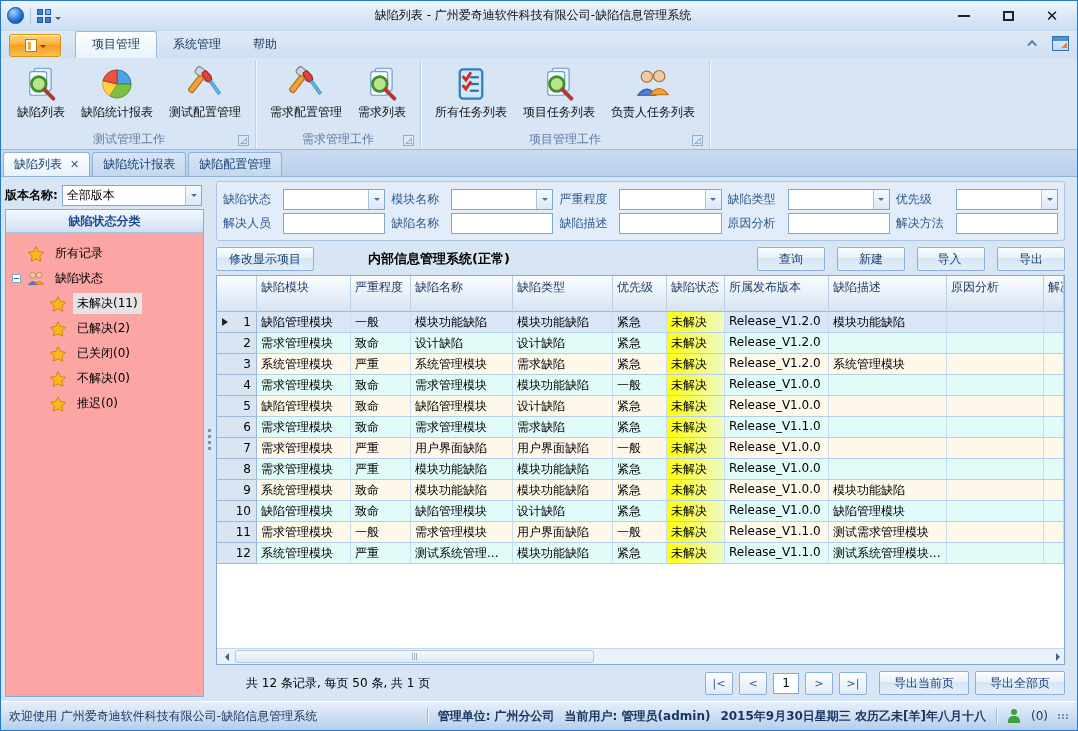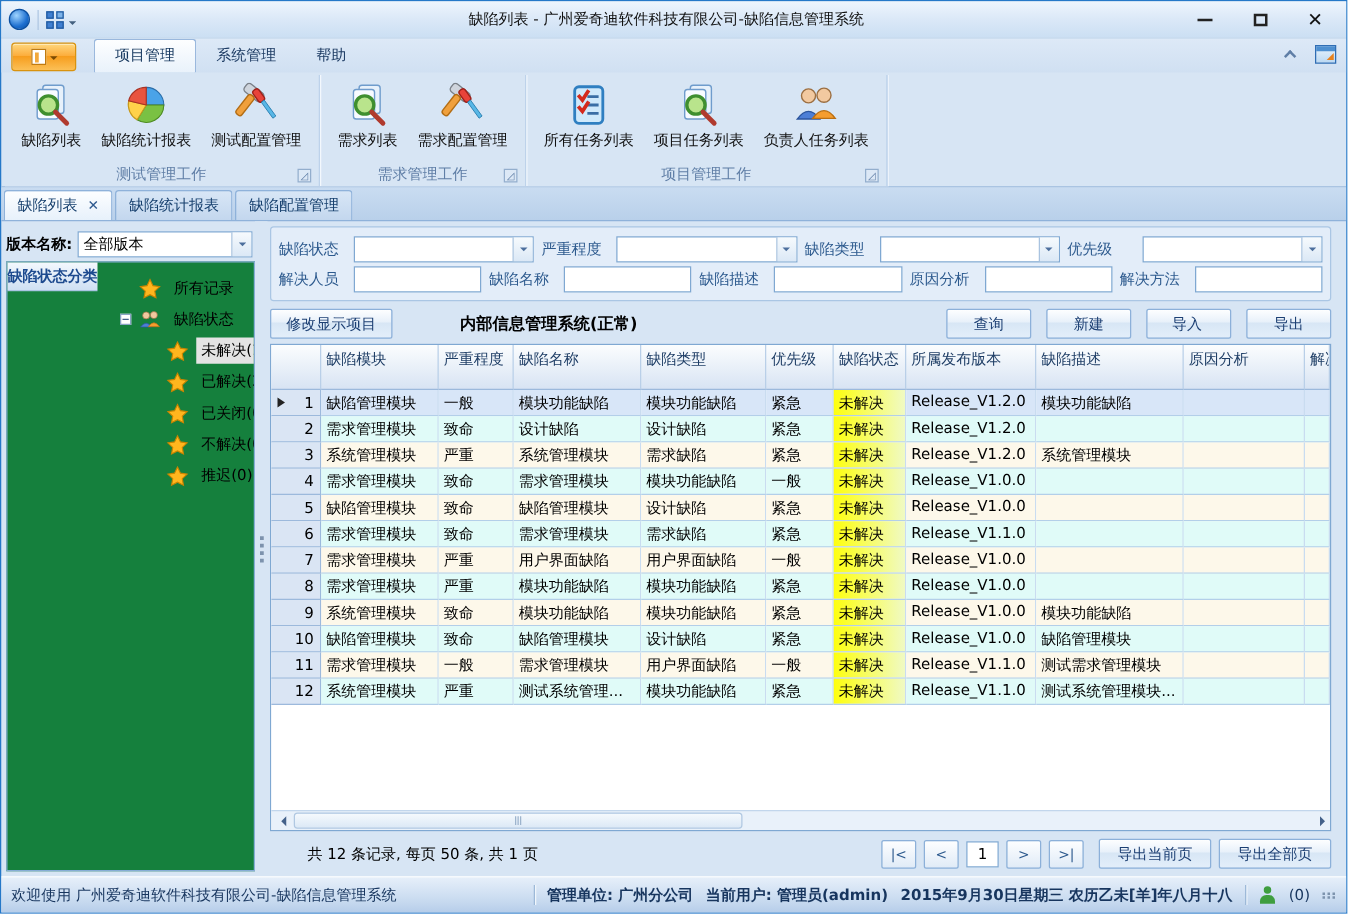--- a/index.html
+++ b/index.html
@@ -68,21 +68,21 @@
   .workspace{ flex:1; display:flex; min-height:0; }
   .sidebar{ width:203px; display:flex; flex-direction:column; padding:4px 0 4px 4px; min-height:0;}
   .version-row{ height:28px; display:flex; align-items:center; gap:4px; padding:2px 0;}
   .version-label{ font-weight:bold; color:#000; }
   .combo{ position:relative; height:21px; background:#fff; border:1px solid #7fa8d2; display:flex; align-items:center; }
   .combo .combo-text{ flex:1; padding:0 4px; overflow:hidden; white-space:nowrap;}
   .combo-btn{ width:16px; height:100%; border-left:1px solid #a9c3e0; background:linear-gradient(#f6fafd,#dbe8f6);
               display:flex; align-items:center; justify-content:center;}
   .combo-btn i{ width:0; height:0; border:3px solid transparent; border-top-color:#4d6f9d; margin-top:3px;}
   .version-combo{ flex:1; margin-right:2px;}
-  .tree-panel{ flex:1; border:1px solid #86add6; background:#15803d; display:flex; flex-direction:row; min-height:0;gap:12px;}
+  .tree-panel{ flex:1; border:1px solid #86add6; background:#fca5a5; display:flex; flex-direction:column; min-height:0;}
   .tree-header{ height:23px; background:linear-gradient(#f3f8fd,#cfe0f3); border-bottom:1px solid #a9c4e2;
                 display:flex; align-items:center; justify-content:center; color:#1d4a8f; font-weight:bold;}
   .tree-body{ flex:1; padding:8px 2px; overflow:hidden;}
   .tree-item{ height:25px; display:flex; align-items:center; gap:5px; cursor:default; white-space:nowrap;}
   .tree-item .label{ padding:2px 4px; }
   .tree-item.selected .label{ background:#e4e4e4; }
   .expander{ width:9px; height:9px; border:1px solid #8aa4c4; background:#fff; position:relative; flex:none;}
   .expander::after{ content:""; position:absolute; left:1px; right:1px; top:3px; height:1px; background:#44618a;}
   .exp-space{ width:9px; flex:none;}
   .tico{ width:20px; height:18px; flex:none; display:flex; align-items:center; justify-content:center;}
@@ -243,42 +243,42 @@
         <div class="rg-caption">
           <span>测试管理工作</span>
           <span class="launcher">◿</span>
         </div>
       </div>
       <div class="ribbon-group">
         <div class="rg-buttons">
           <button class="ribbon-btn">
             <span class="ric">
               <svg width="36" height="36" viewBox="0 0 32 32">
-                <rect x="10" y="2" width="15" height="20" rx="2" fill="#e7f1fb" stroke="#6f9ccc"></rect>
-                <rect x="6" y="5" width="15" height="21" rx="2" fill="#f8fbff" stroke="#6f9ccc"></rect>
-                <circle cx="14" cy="16" r="6.5" fill="#b9e48c" stroke="#3f8f2f" stroke-width="2.4"></circle>
-                <line x1="19" y1="21" x2="27" y2="29" stroke="#b03a2e" stroke-width="3.4" stroke-linecap="round"></line>
-              </svg>
-            </span>
-            <span>需求列表</span>
-          </button>
-          <button class="ribbon-btn">
-            <span class="ric">
-              <svg width="36" height="36" viewBox="0 0 32 32">
                 <g transform="rotate(38 14 10)">
                   <rect x="5" y="4" width="15" height="7" rx="2.5" fill="#cfd5dd" stroke="#7a8088"></rect>
                   <rect x="10.5" y="10" width="5" height="17" rx="2" fill="#f0a03c" stroke="#b36d14"></rect>
                 </g>
                 <g transform="rotate(-36 22 16)">
                   <rect x="20" y="3" width="5" height="10" rx="2" fill="#e8433a" stroke="#9e211a"></rect>
                   <rect x="21.2" y="13" width="2.6" height="14" fill="#58b7e6" stroke="#2a7fb0" stroke-width=".6"></rect>
                 </g>
               </svg>
             </span>
             <span>需求配置管理</span>
+          </button>
+          <button class="ribbon-btn">
+            <span class="ric">
+              <svg width="36" height="36" viewBox="0 0 32 32">
+                <rect x="10" y="2" width="15" height="20" rx="2" fill="#e7f1fb" stroke="#6f9ccc"></rect>
+                <rect x="6" y="5" width="15" height="21" rx="2" fill="#f8fbff" stroke="#6f9ccc"></rect>
+                <circle cx="14" cy="16" r="6.5" fill="#b9e48c" stroke="#3f8f2f" stroke-width="2.4"></circle>
+                <line x1="19" y1="21" x2="27" y2="29" stroke="#b03a2e" stroke-width="3.4" stroke-linecap="round"></line>
+              </svg>
+            </span>
+            <span>需求列表</span>
           </button>
         </div>
         <div class="rg-caption">
           <span>需求管理工作</span>
           <span class="launcher">◿</span>
         </div>
       </div>
       <div class="ribbon-group">
         <div class="rg-buttons">
           <button class="ribbon-btn">
@@ -427,20 +427,31 @@
         <i></i>
         <i></i>
         <i></i>
       </div>
 
     <div class="main">
       <div class="filter-panel">
         <div class="filter-row" id="filter-row1">
             <div class="filter-cell">
               <span class="filter-label">缺陷状态</span>
+              <div class="filter-field">
+                <div class="combo">
+                  <span class="combo-text"></span>
+                  <span class="combo-btn">
+                    <i></i>
+                  </span>
+                </div>
+              </div>
+            </div>
+            <div class="filter-cell">
+              <span class="filter-label">模块名称</span>
               <div class="filter-field">
                 <div class="combo">
                   <span class="combo-text"></span>
                   <span class="combo-btn">
                     <i></i>
                   </span>
                 </div>
               </div>
             </div>
             <div class="filter-cell">

